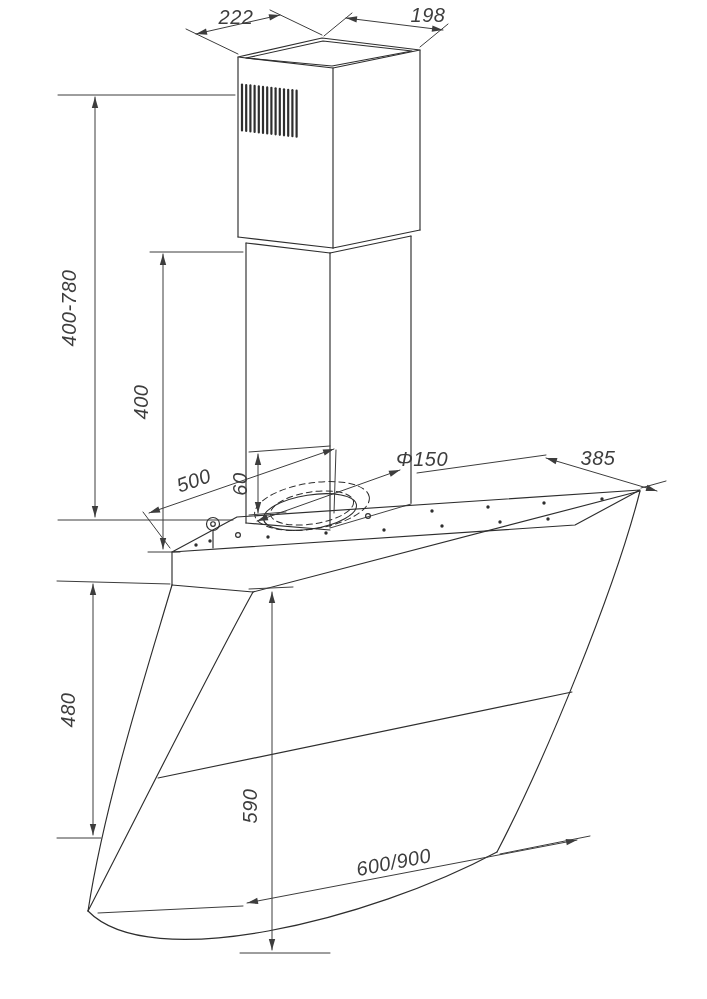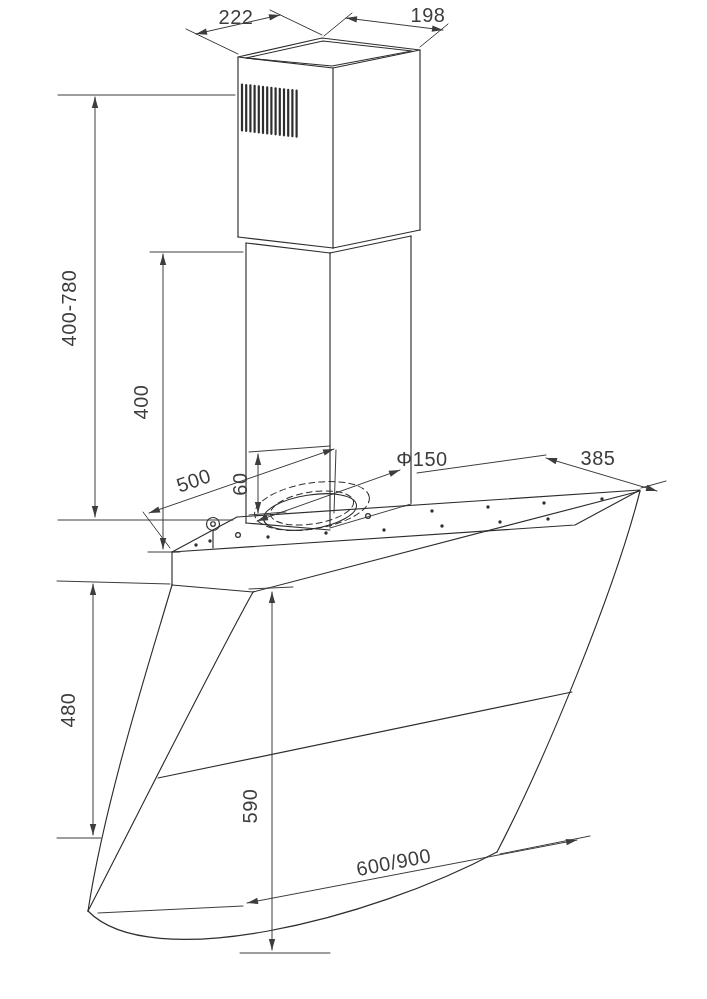--- a/index.html
+++ b/index.html
@@ -1,18 +1,19 @@
 <!DOCTYPE html>
 <html><head>
 <meta charset="utf-8">
 <style>
   html,body{margin:0;padding:0;background:#ffffff;}
   .stage{
     width:707px;height:999px;position:relative;background:#ffffff;overflow:hidden;
     font-family:"Liberation Sans", sans-serif;
+    font-style:italic;
   }
   svg{position:absolute;left:0;top:0;}
   text{
     font-family:"Liberation Sans", sans-serif;
     font-size:20px;
     letter-spacing:0.5px;
   }
 </style>
 </head>
 <body>

